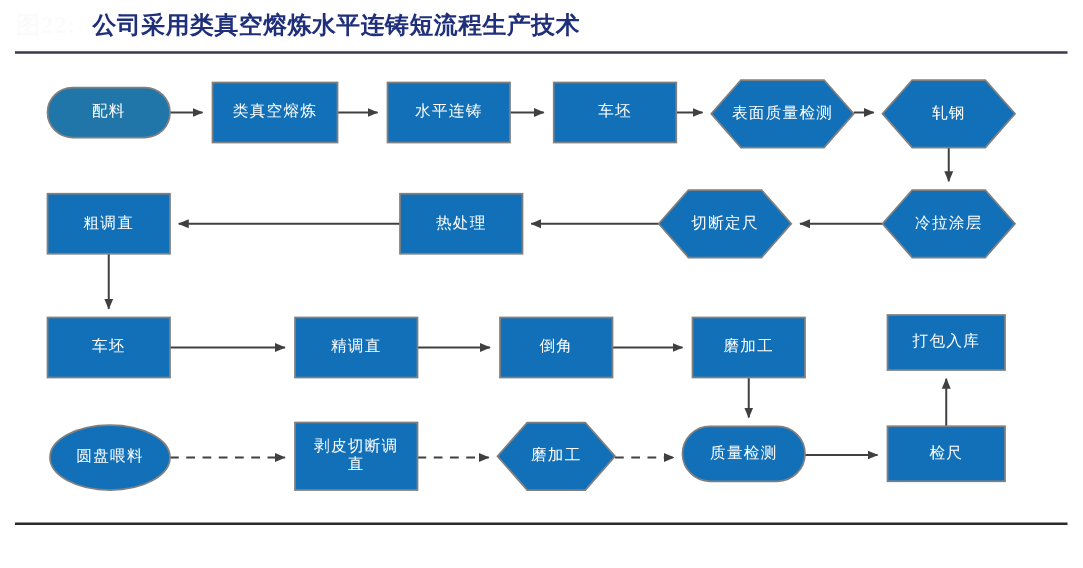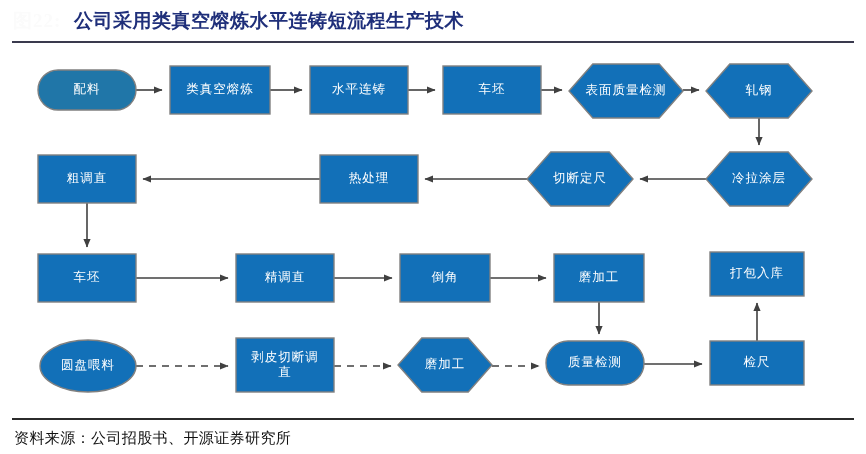--- a/index.html
+++ b/index.html
@@ -210,14 +210,13 @@
           <text x="595" y="317" class="node-label"><tspan x="595" dy="0">质量检测</tspan></text>
         </g>
         <g>
           <rect x="710" y="295" width="94" height="44" fill="#1270B8" stroke="#808080" stroke-width="1.4"></rect>
           <text x="757" y="317" class="node-label"><tspan x="757" dy="0">检尺</tspan></text>
         </g>
       </g>
   </svg>
 
   <div class="rule bottom"></div>
-  <div class="fig-source">资料来源：公司招股书、开源证券研究所</div>
 </div>
 
 </body></html>

